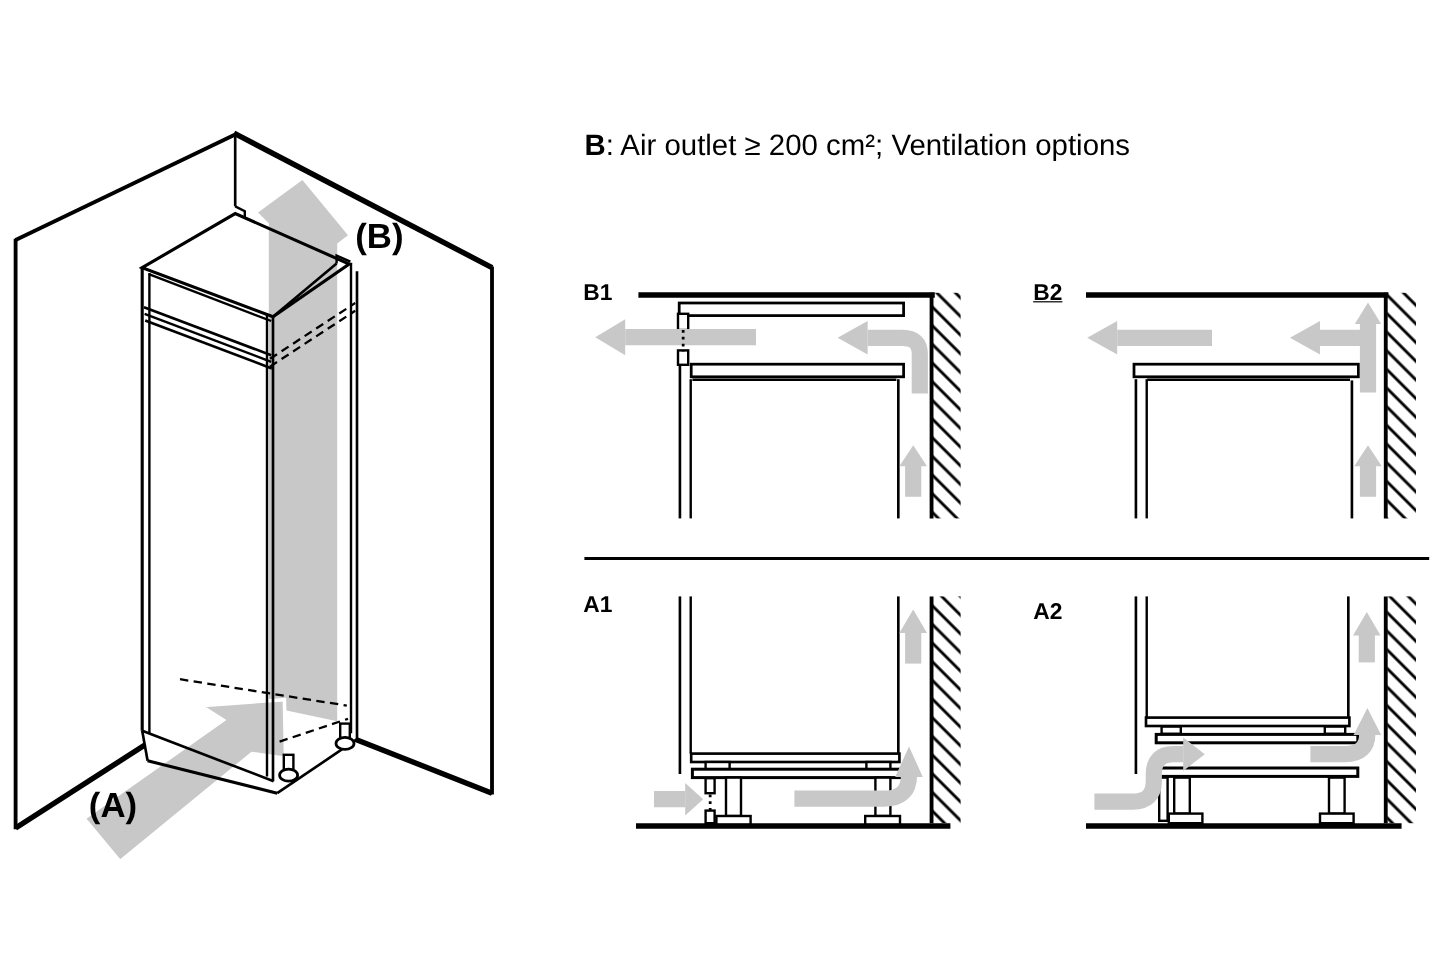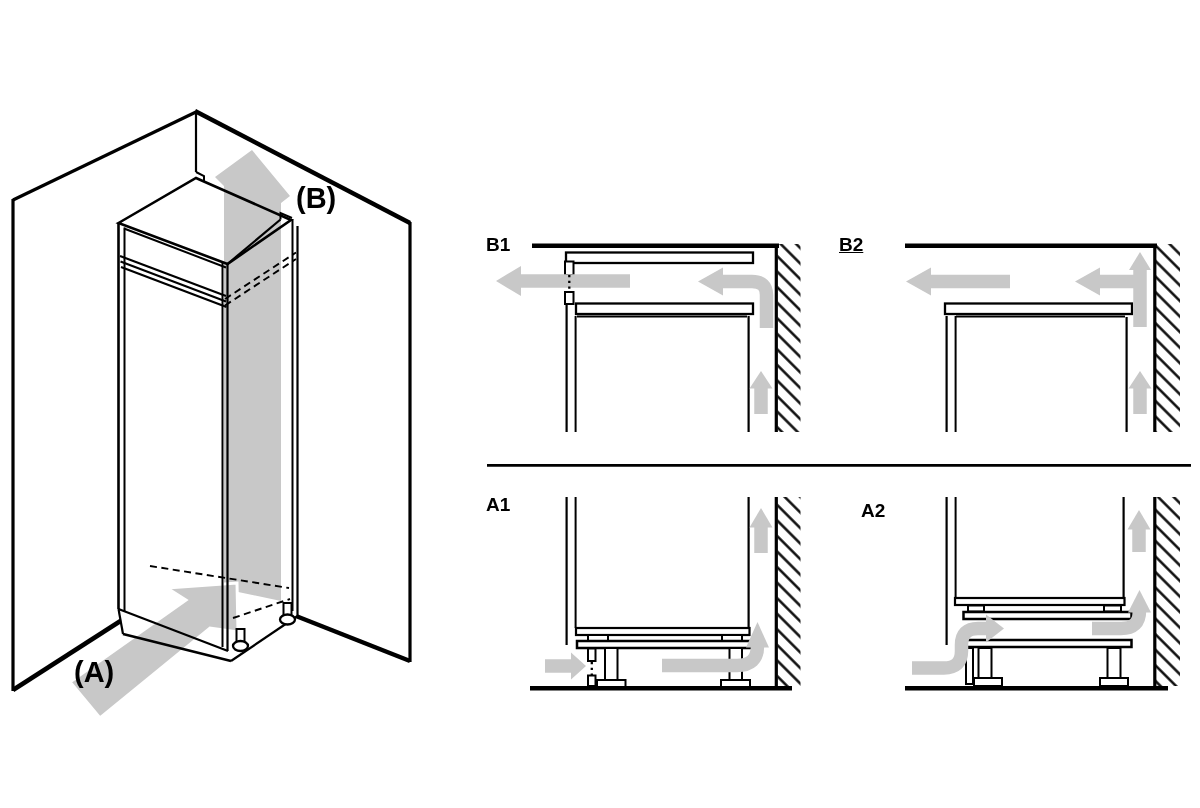--- a/index.html
+++ b/index.html
@@ -208,23 +208,24 @@
       <polygon class="fh" points="1128,612.5 1151,612.5 1139.5,590"></polygon>
     </g>
     <g>
       <path class="f" d="M 1139 552 L 1139 528"></path>
       <polygon class="fh" points="1127.5,529.5 1150.5,529.5 1139,510"></polygon>
     </g>
   </g>
 </svg>
 
   <div class="txt legend">
+    <div><span class="lk">B</span><span>: Air outlet ≥ 200 cm²; Ventilation options</span></div>
   </div>
 
   <div class="txt ilabel" style="left:296px;top:182px;">(B)</div>
   <div class="txt ilabel" style="left:74px;top:656px;">(A)</div>
 
   <div class="txt plabel" style="left:486px;top:234px;">B1</div>
-  <div class="txt plabel" style="left:839px;top:234px;text-decoration:underline;">B2</div>
+  <div class="txt plabel" style="left:861px;top:234px;text-decoration:underline;">B2</div>
   <div class="txt plabel" style="left:486px;top:494px;">A1</div>
   <div class="txt plabel" style="left:861px;top:500px;">A2</div>
 
 </div>
 
 </body></html>

